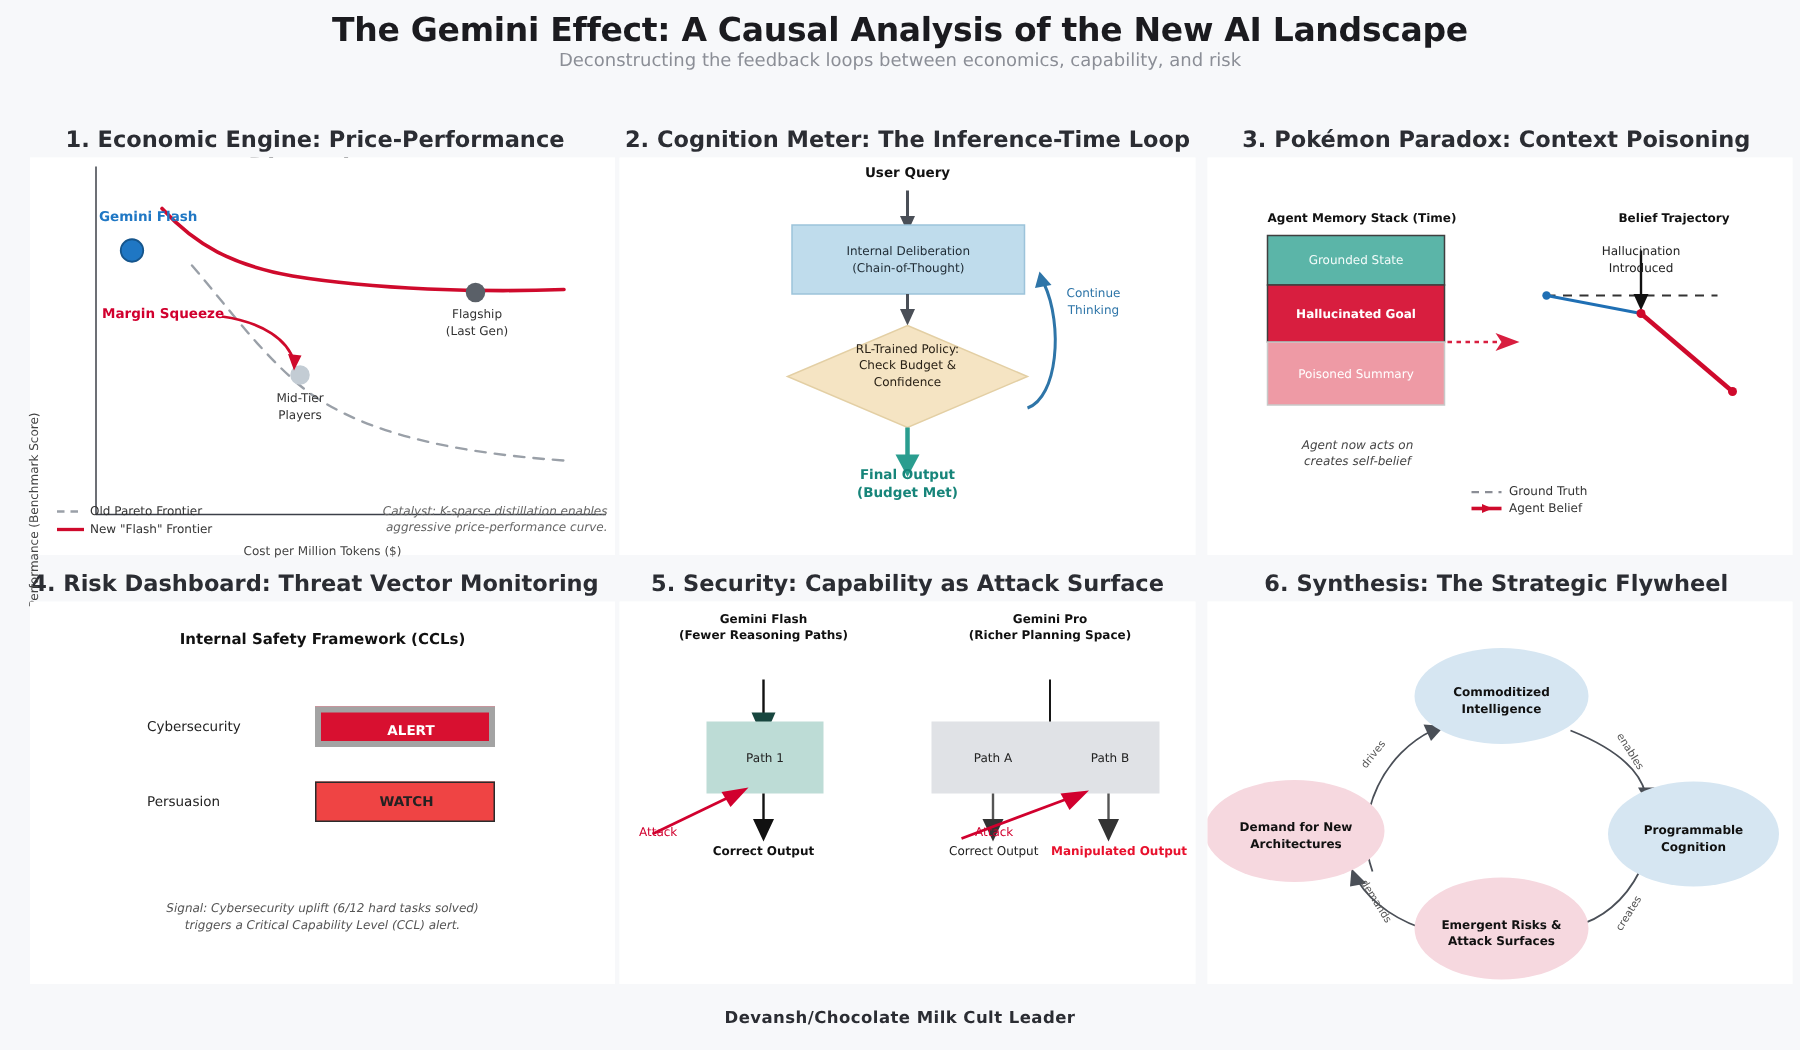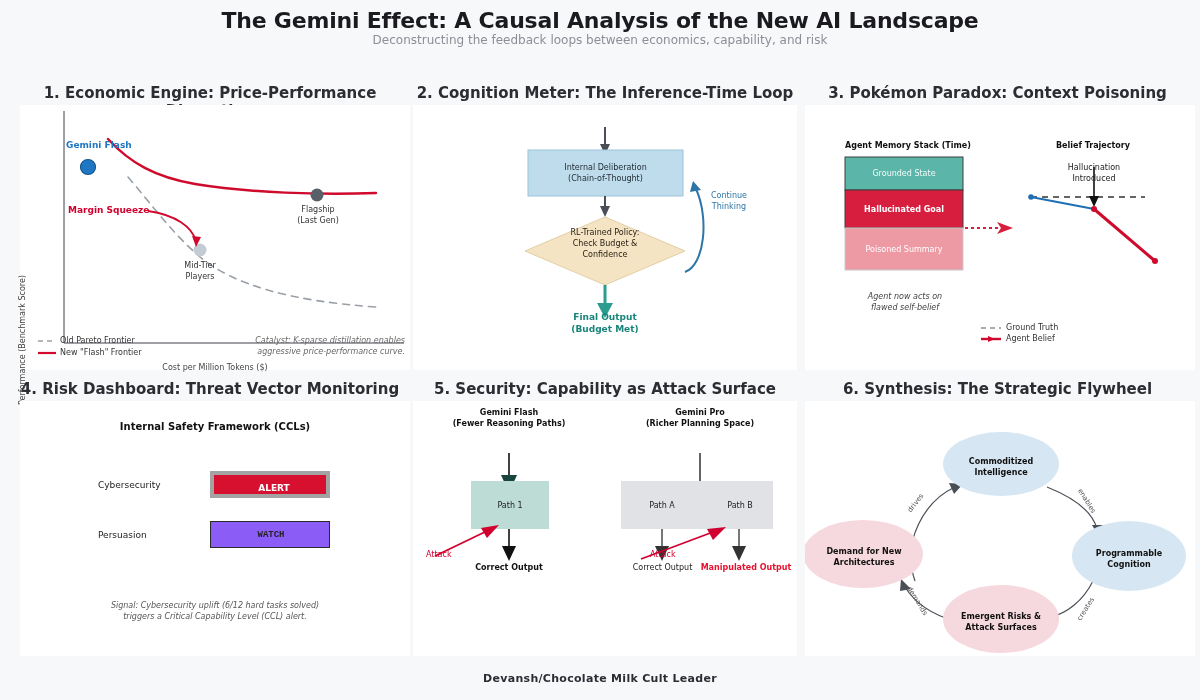--- a/index.html
+++ b/index.html
@@ -105,20 +105,21 @@
     <polygon points="192,112 187,101 197,101" fill="#4a4f57"></polygon>
 
     <polygon points="192,112 272,146 192,180 112,146" fill="#f5e4c3" stroke="#e3cfa4" stroke-width="1"></polygon>
 
     <path d="M272,167 C292,160 296,112 283,84" fill="none" stroke="#2e75a8" stroke-width="2"></path>
     <polygon points="280,76 288,85 277,87" fill="#2e75a8"></polygon>
 
     <line x1="192" y1="180" x2="192" y2="202" stroke="#2a9d8f" stroke-width="3"></line>
     <polygon points="192,213 184,198 200,198" fill="#2a9d8f"></polygon>
   </svg>
+  <div class="p-label bold center" style="left:0px;top:6px;width:384px;font-size:9px;color:#111;">User Query</div>
   <div class="p-label center" style="left:115px;top:58px;width:155px;color:#1e2a33;">Internal Deliberation</div>
   <div class="p-label center" style="left:115px;top:69px;width:155px;color:#1e2a33;">(Chain-of-Thought)</div>
   <div class="p-label center" style="left:132px;top:123px;width:120px;color:#2a2217;">RL-Trained Policy:</div>
   <div class="p-label center" style="left:132px;top:134px;width:120px;color:#2a2217;">Check Budget &amp;</div>
   <div class="p-label center" style="left:132px;top:145px;width:120px;color:#2a2217;">Confidence</div>
   <div class="p-label center" style="left:288px;top:86px;width:56px;color:#2e75a8;">Continue</div>
   <div class="p-label center" style="left:288px;top:97px;width:56px;color:#2e75a8;">Thinking</div>
   <div class="p-label bold center" style="left:132px;top:207px;width:120px;font-size:9px;color:#17857a;">Final Output</div>
   <div class="p-label bold center" style="left:132px;top:219px;width:120px;font-size:9px;color:#17857a;">(Budget Met)</div>
 </div>
@@ -147,41 +148,41 @@
 
     <line x1="176" y1="223" x2="196" y2="223" stroke="#8b8e96" stroke-width="1.5" stroke-dasharray="5,4"></line>
     <line x1="176" y1="234" x2="196" y2="234" stroke="#cf0a2c" stroke-width="2.4"></line>
     <polygon points="190,234 183,231 183,237" fill="#cf0a2c"></polygon>
   </svg>
   <div class="p-label bold" style="left:40px;top:36px;font-size:8px;color:#111;">Agent Memory Stack (Time)</div>
   <div class="p-label center" style="left:40px;top:64px;width:118px;color:#f2fbf9;">Grounded State</div>
   <div class="p-label bold center" style="left:40px;top:100px;width:118px;color:#ffffff;">Hallucinated Goal</div>
   <div class="p-label center" style="left:40px;top:140px;width:118px;color:#ffffff;">Poisoned Summary</div>
   <div class="p-label ital center" style="left:30px;top:187px;width:140px;color:#444;">Agent now acts on</div>
-  <div class="p-label ital center" style="left:30px;top:198px;width:140px;color:#444;">flawed self-belief</div>
-  <div class="p-label bold center" style="left:228px;top:36px;width:120px;font-size:8px;color:#111;">Belief Trajectory</div>
+  <div class="p-label ital center" style="left:30px;top:198px;width:140px;color:#444;">creates self-belief</div>
+  <div class="p-label bold center" style="left:228px;top:36px;width:120px;font-size:8px;color:#111;text-align:right;">Belief Trajectory</div>
   <div class="p-label center" style="left:249px;top:58px;width:80px;color:#222;">Hallucination</div>
   <div class="p-label center" style="left:249px;top:69px;width:80px;color:#222;">Introduced</div>
   <div class="p-label" style="left:201px;top:218px;color:#333;">Ground Truth</div>
   <div class="p-label" style="left:201px;top:229px;color:#333;">Agent Belief</div>
 </div>
 
 <div class="panel" style="top:401px;left:20px;width:390px;height:255px;">
   <div class="p-label bold center" style="left:0;top:20px;width:390px;font-size:10px;color:#111;">Internal Safety Framework (CCLs)</div>
 
   <div style="position:absolute;left:0;top:70px;width:390px;height:30px;">
     <div class="p-label" style="left:78px;top:9px;font-size:9px;color:#222;">Cybersecurity</div>
     <div style="position:absolute;left:190px;top:0;width:120px;height:27px;background:#d81030;border:4px solid #a3a3a3;">
       <div class="p-label bold center" style="left:0;top:8px;width:120px;font-size:9px;color:#ffffff;">ALERT</div>
     </div>
   </div>
 
   <div style="position:absolute;left:0;top:120px;width:390px;height:30px;">
     <div class="p-label" style="left:78px;top:9px;font-size:9px;color:#222;">Persuasion</div>
-    <div style="position:absolute;left:190px;top:0;width:120px;height:27px;background:#8b5cf6;border:1px solid #2b2b2b;font-family:Liberation Mono, monospace;">
+    <div style="position:absolute;left:190px;top:0;width:120px;height:27px;background:#ef4444;border:1px solid #2b2b2b;">
       <div class="p-label bold center" style="left:0;top:8px;width:120px;font-size:9px;color:#222222;">WATCH</div>
     </div>
   </div>
 
 
   <div class="p-label ital center" style="left:0;top:200px;width:390px;color:#555;">Signal: Cybersecurity uplift (6/12 hard tasks solved)</div>
   <div class="p-label ital center" style="left:0;top:211px;width:390px;color:#555;">triggers a Critical Capability Level (CCL) alert.</div>
 </div>
 
 <div class="panel" style="top:401px;left:413px;width:384px;height:255px;">

